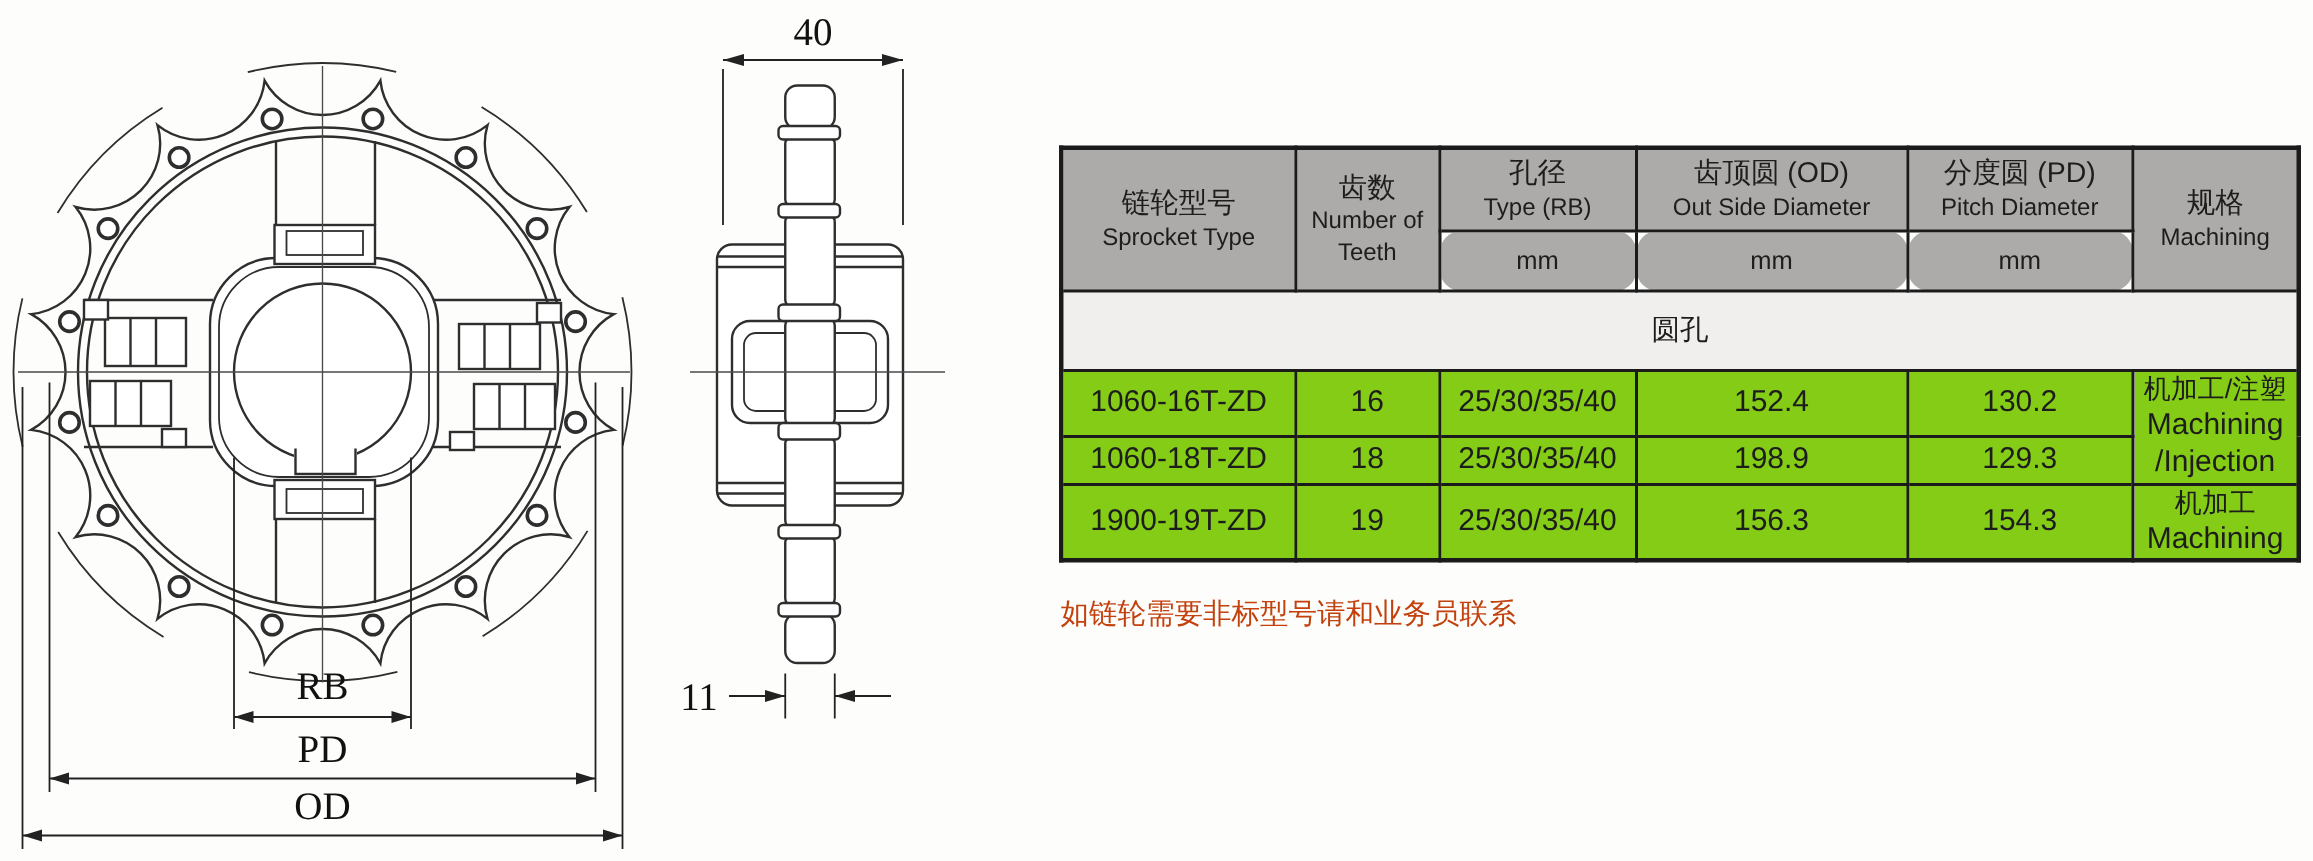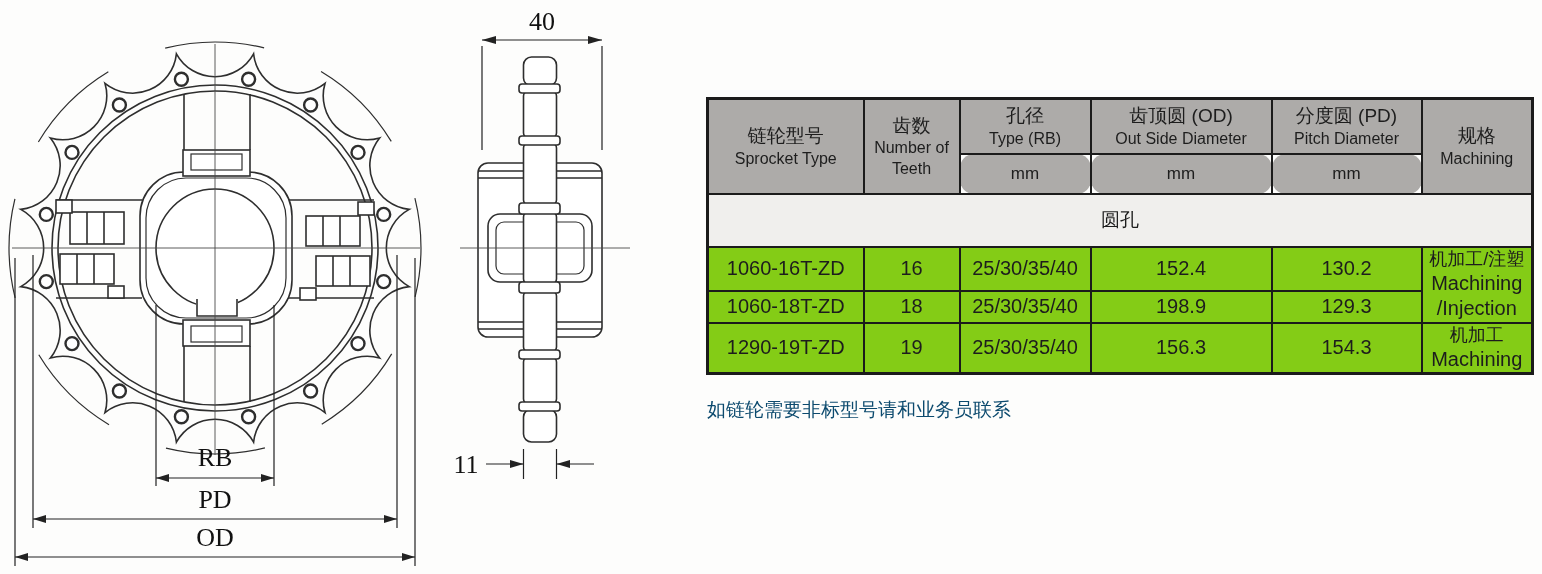--- a/index.html
+++ b/index.html
@@ -23,21 +23,21 @@
               padding:0 2px;overflow:hidden;}
   .spec-table th{background:#adaba9;font-weight:normal;}
   .zh{font-size:19px;line-height:1.35;}
   .en{font-size:16px;line-height:1.3;}
   .unit{font-size:17px;border-radius:14px;}
   .cell{font-size:20px;background:#84cc16;}
   .band-cell{font-size:19px;background:#f0efed;}
   .spec-zh{font-size:18px;line-height:1.3;}
   .spec-en{font-size:20px;line-height:1.25;text-align:center;}
   
-  .notes{position:absolute;left:707px;top:396px;color:#0c4a6e;}
+  .notes{position:absolute;left:707px;top:396px;color:#c2410c;}
   .note-zh{font-size:19px;line-height:1.45;}
   .note-en{font-size:17px;line-height:1.55;}
 </style>
 </head>
 <body>
 
 <div class="page">
 
   <svg class="drawing" width="690" height="574" viewBox="0 0 690 574">
 
@@ -229,21 +229,21 @@
         </td>
       </tr>
       <tr style="height:32px">
         <td class="cell">1060-18T-ZD</td>
         <td class="cell">18</td>
         <td class="cell">25/30/35/40</td>
         <td class="cell">198.9</td>
         <td class="cell">129.3</td>
       </tr>
       <tr style="height:43px">
-        <td class="cell">1290-19T-ZD</td>
+        <td class="cell">1900-19T-ZD</td>
         <td class="cell">19</td>
         <td class="cell">25/30/35/40</td>
         <td class="cell">156.3</td>
         <td class="cell">154.3</td>
         <td class="cell">
           <div class="spec-zh">机加工</div>
           <div class="spec-en">Machining</div>
         </td>
       </tr>
     </tbody>

